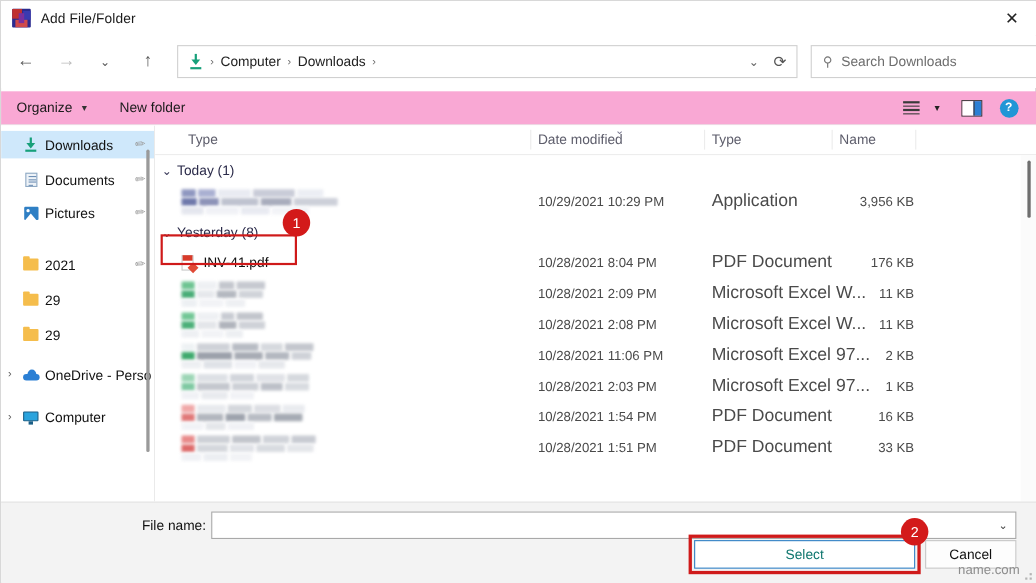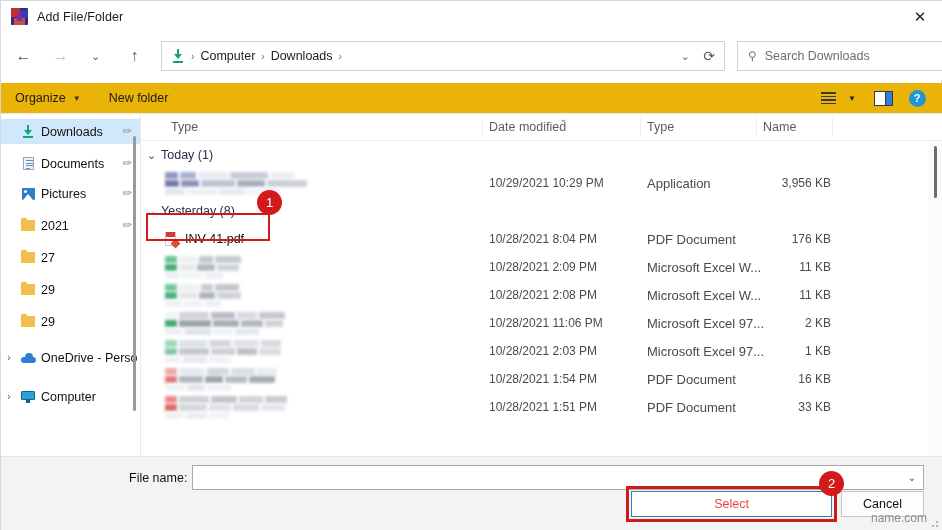--- a/index.html
+++ b/index.html
@@ -83,21 +83,21 @@
     margin-left: 12px; width: 213px; height: 30px;
     border: 1px solid #d0d0d0; background: #ffffff;
     display: flex; align-items: center;
   }
   #search-icon { margin-left: 10px; font-size: 12px; color: #777; transform: scaleX(-1); }
   #search-ph { margin-left: 8px; font-size: 12.5px; color: #6d6d6d; }
 
   
   #toolbar {
     position: absolute; left: 0; top: 82px; width: 942px; height: 31px;
-    background: #eab308; display: flex; align-items: center;
+    background: #f9a8d4; display: flex; align-items: center;
     border-bottom: 1px solid #eaeaea;
   }
   .tbitem { font-size: 12.5px; color: #1b1b1b; display: flex; align-items: center; }
   #tb-organize { margin-left: 14px; }
   #tb-organize .caret { margin-left: 7px; font-size: 8px; color: #333; }
   #tb-newfolder { margin-left: 28px; }
   #tb-right { position: absolute; right: 12px; display: flex; align-items: center; gap: 0px; }
   #tb-viewlist { width: 26px; display:flex; flex-direction: column; gap: 2px; align-items:center; }
   #tb-viewlist i { display:block; width: 15px; height: 1.5px; background: #3a3a3a; }
   #tb-viewcaret { width: 22px; text-align:center; font-size: 8px; color: #222; }
@@ -203,21 +203,21 @@
     position: absolute; left: 0; right: 14px; top: 50%; height: 1px; background: #ececec;
     z-index: -1;
   }
   .group-label-wrap { background: #ffffff; padding-right: 8px; display:flex; align-items:center; }
 
   .frow {
     height: 28px; display: flex; align-items: center; position: relative;
   }
   .frow .fname { position: absolute; left: 24px; display: flex; align-items: center; }
   .frow .fdate { position: absolute; left: 348px; font-size: 12px; color: #4a4a4a; }
-  .frow .ftype { position: absolute; left: 506px; font-size: 13px; color: #4a4a4a; }
+  .frow .ftype { position: absolute; left: 506px; font-size: 16px; color: #4a4a4a; }
   .frow .fsize { position: absolute; left: 622px; width: 68px; text-align: right; font-size: 12px; color: #4a4a4a; }
   .fname-text { font-size: 12.5px; color: #111; margin-left: 7px; }
 
   .ico-pdf { width:13px; height:15px; position:relative; }
   .ico-pdf .pg { position:absolute; left:0; top:0; width:11px; height:14px; background:#fff; border:1px solid #c9c9c9; }
   .ico-pdf .tab { position:absolute; left:1px; top:0; width:9px; height:5px; background:#d83b2a; }
   .ico-pdf .pen { position:absolute; right:-1px; bottom:0; width:7px; height:7px; background:#e04a36; transform: rotate(45deg); }
 
   .blur-name { display: flex; flex-direction: column; gap: 1px; margin-left: 0px; }
   .blur-row { display: flex; gap: 2px; }
@@ -259,21 +259,21 @@
     flex: 1; border: 0; outline: 0; height: 21px; margin-left: 4px;
     font-family: "Liberation Sans", sans-serif; font-size: 12.5px; color: #111;
     background: transparent;
   }
   #filename-caret { width: 22px; text-align: center; font-size: 10px; color: #444; }
 
   #btn-select {
     position: absolute; left: 630px; top: 490px; width: 201px; height: 26px;
     background: #ffffff; border: 1px solid #2f7fc4;
     display: flex; align-items: center; justify-content: center;
-    font-size: 12.5px; color: #ef4444; z-index: 4;
+    font-size: 12.5px; color: #0f766e; z-index: 4;
   }
   #btn-cancel {
     position: absolute; left: 840px; top: 490px; width: 83px; height: 26px;
     background: #fdfdfd; border: 1px solid #c6c6c6;
     display: flex; align-items: center; justify-content: center;
     font-size: 12.5px; color: #111;
   }
   #anno-select-box {
     position: absolute; left: 625px; top: 485px; width: 211px; height: 36px;
     border: 3px solid #cf1a1a; z-index: 3; pointer-events: none;
@@ -398,36 +398,29 @@
         <span class="side-ico">
           <span class="ico-pic">
               <i class="sun"></i>
               <i class="mt"></i>
             </span>
         </span>
         <span class="side-label">Pictures</span>
         <span class="side-pin">✐</span>
       </div>
 
-      <div class="side-item" style="margin-top:7px">
+      <div class="side-item" style="margin-top:22px">
         <span class="side-chev"></span>
         <span class="side-ico">
             <span class="ico-folder"></span>
           </span>
         <span class="side-label">2021</span>
         <span class="side-pin">✐</span>
       </div>
 
-      <div class="side-item" style="margin-top:7px">
-        <span class="side-chev"></span>
-        <span class="side-ico">
-            <span class="ico-folder"></span>
-          </span>
-        <span class="side-label">27</span>
-      </div>
 
       <div class="side-item" style="margin-top:7px">
         <span class="side-chev"></span>
         <span class="side-ico">
             <span class="ico-folder"></span>
           </span>
         <span class="side-label">29</span>
       </div>
 
       <div class="side-item" style="margin-top:7px">

